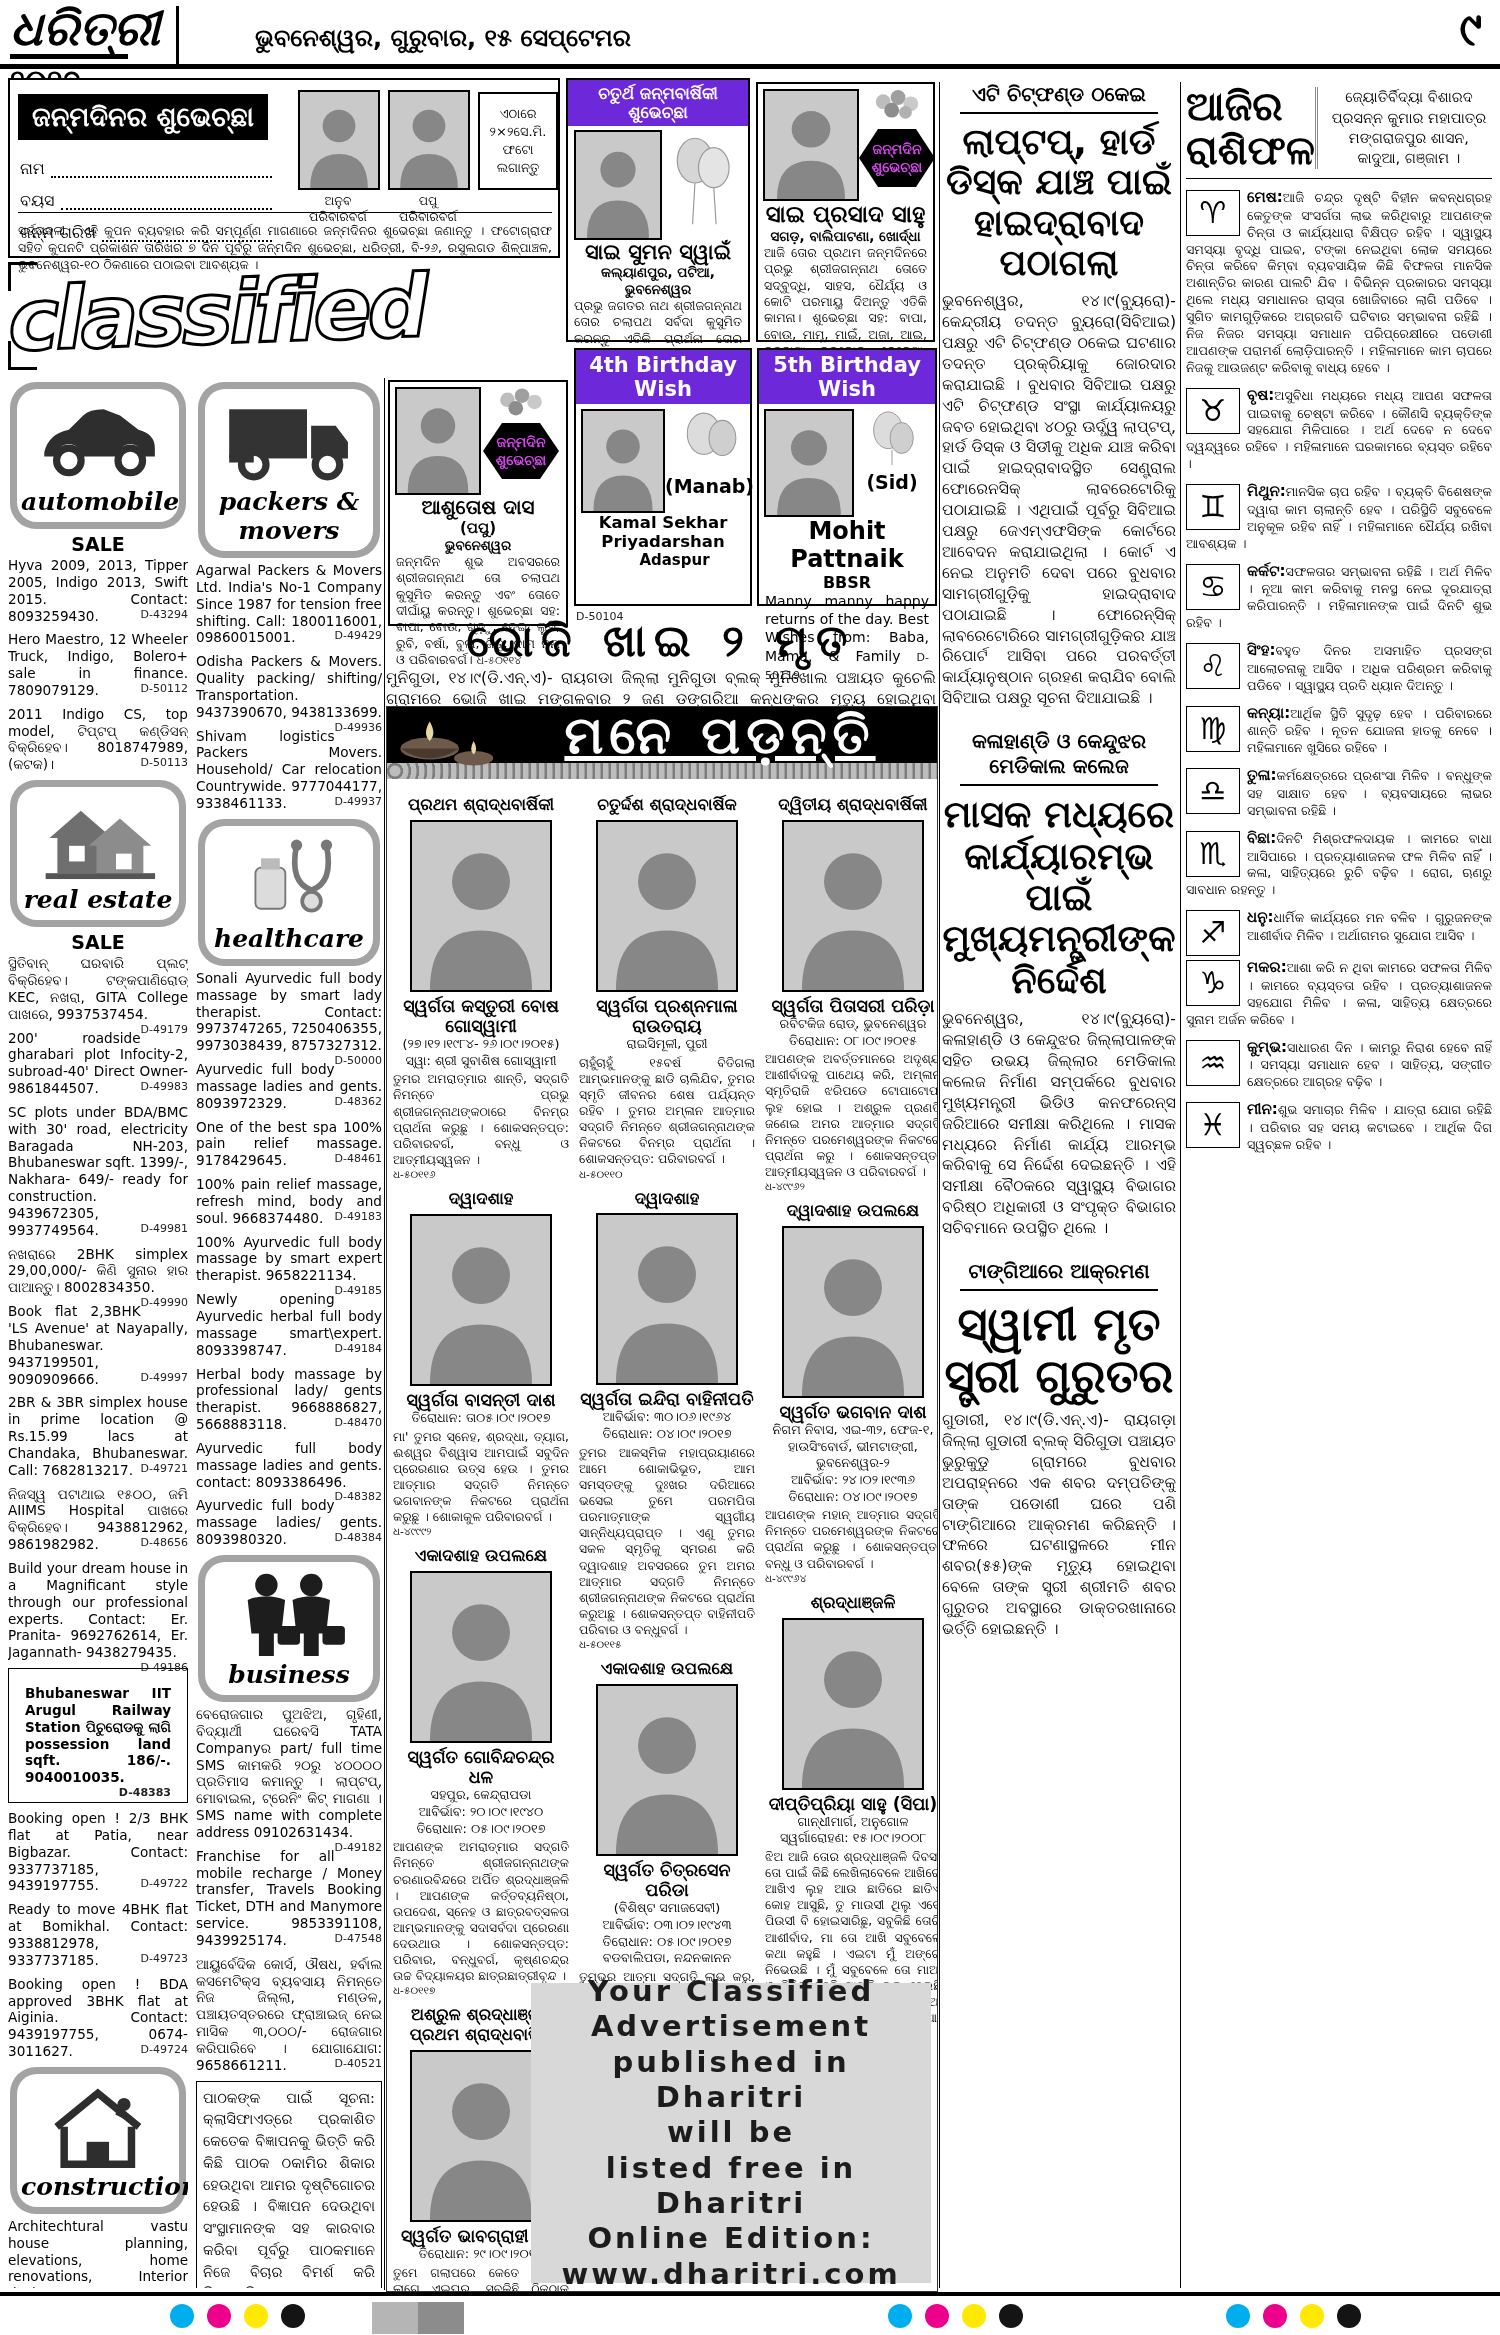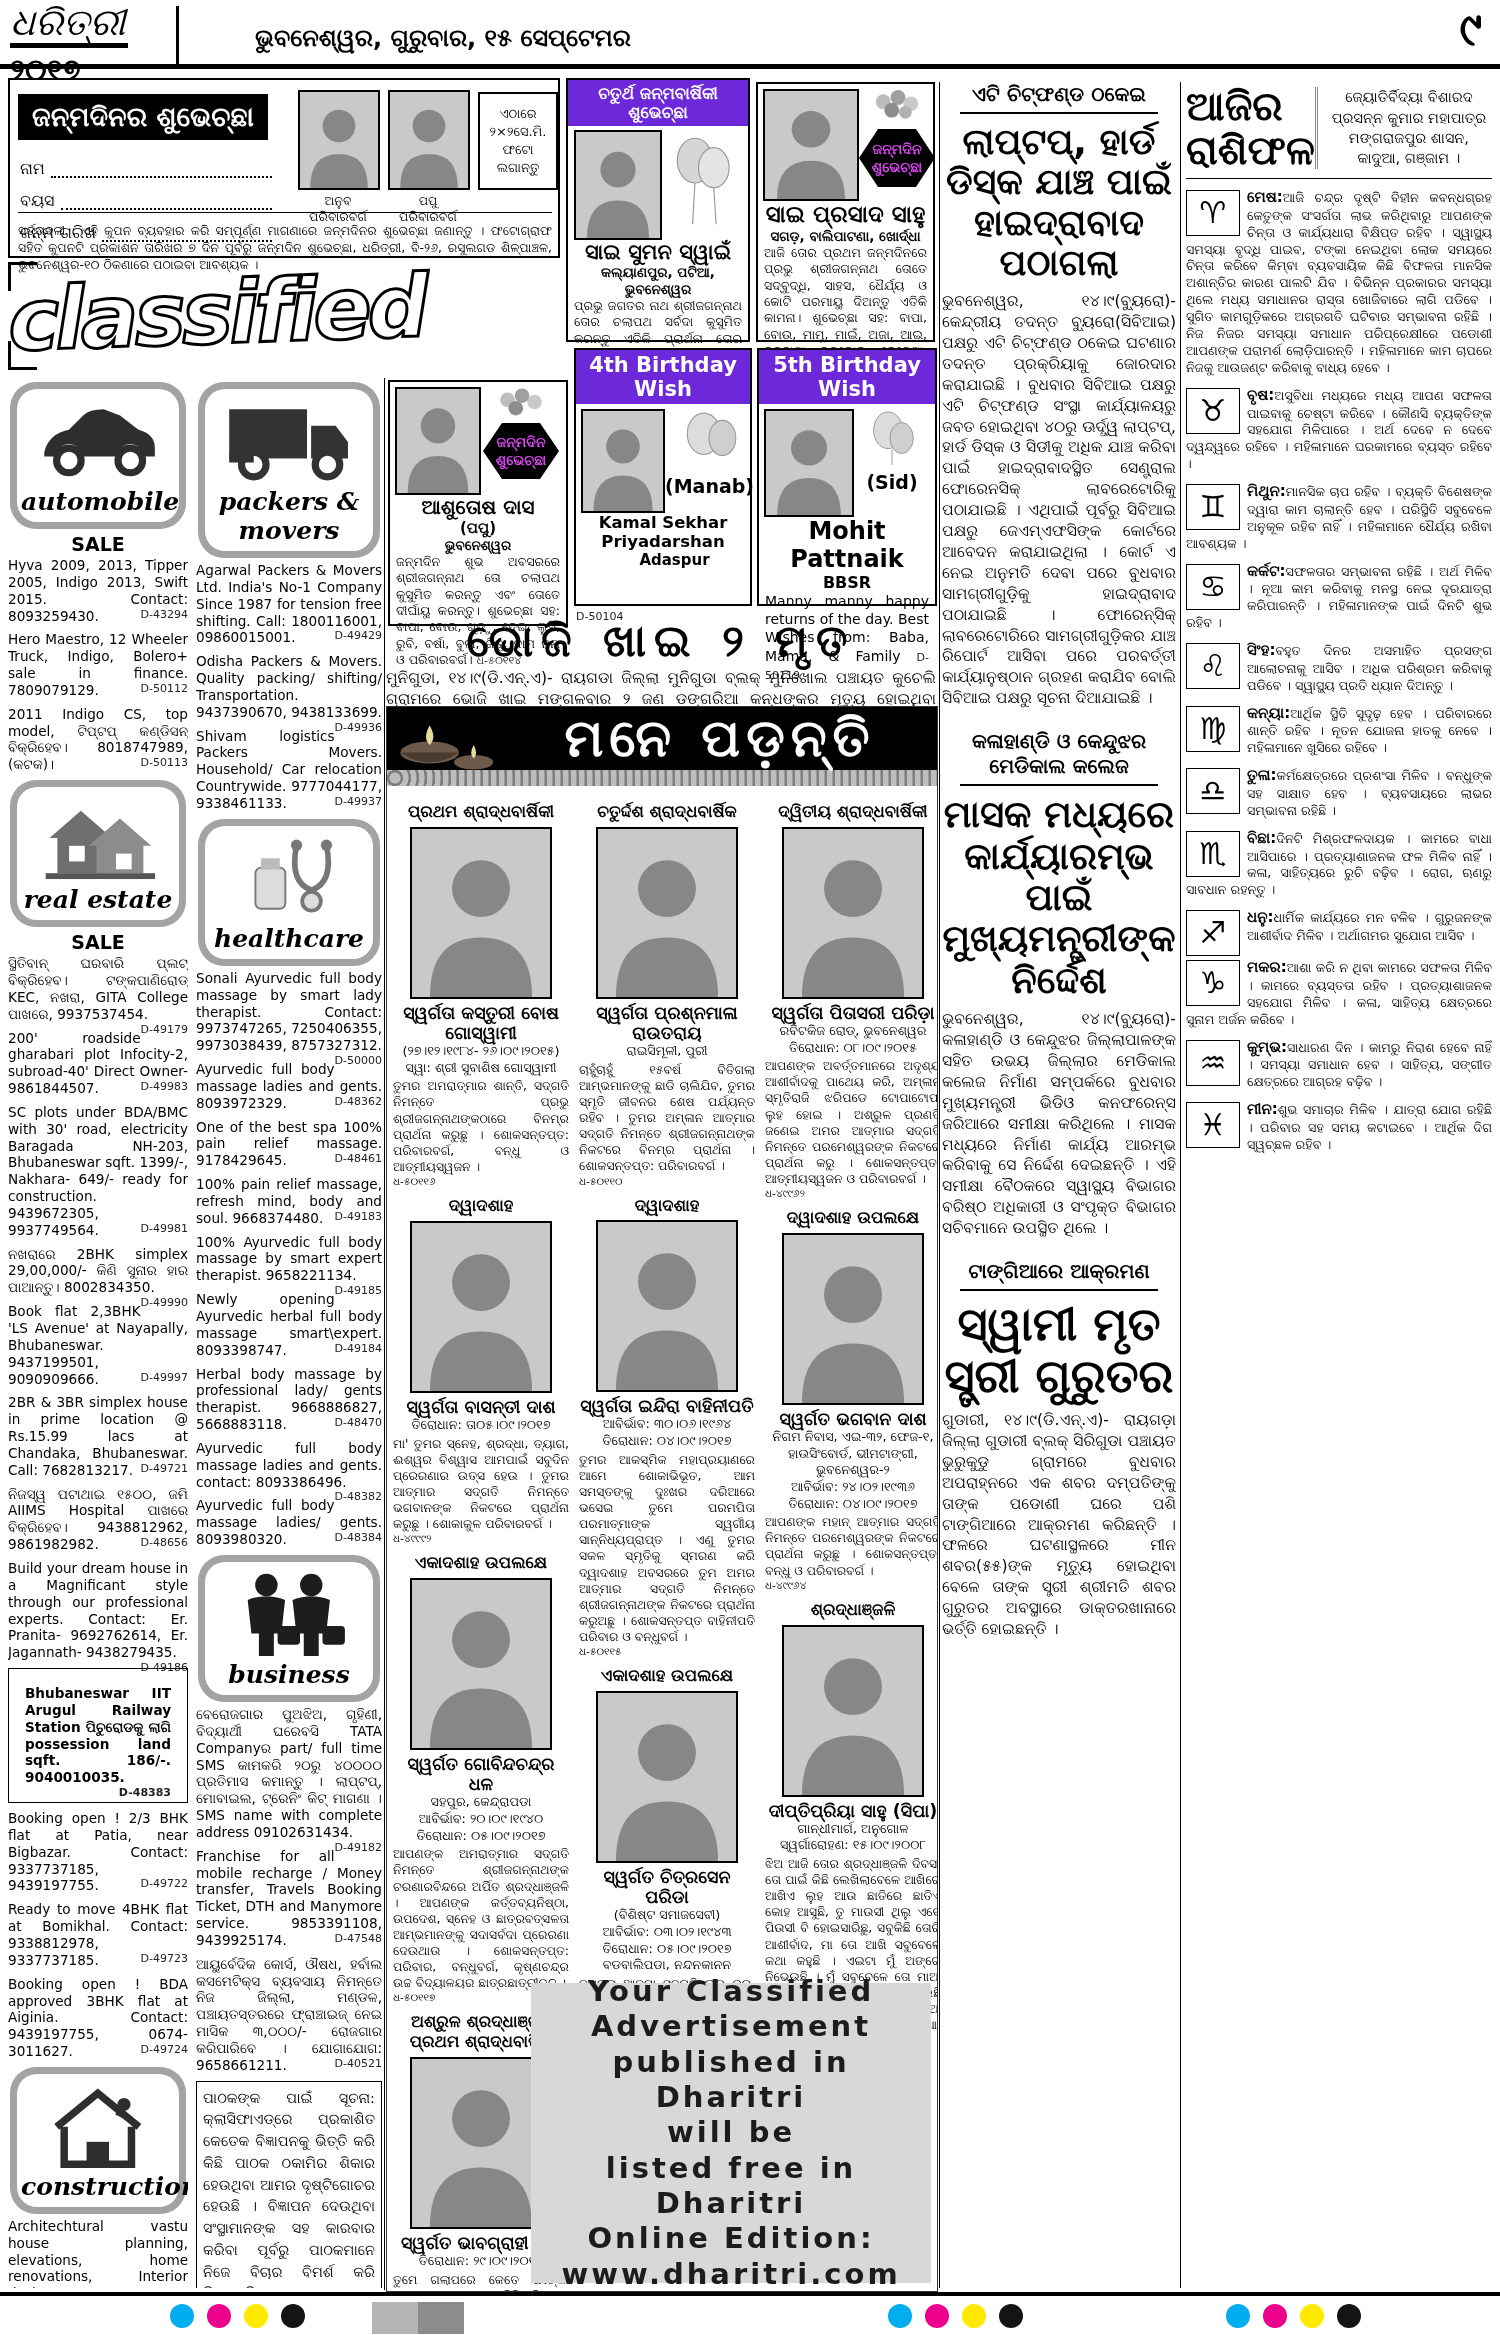--- a/index.html
+++ b/index.html
@@ -1,20 +1,20 @@
 <!DOCTYPE html>
 <html><head>
 <meta charset="utf-8">
 <style>
   html,body{margin:0;padding:0;background:#e8e8e8;}
   .page{position:relative;width:1500px;height:2335px;background:#fff;color:#000;
         font-family:"DejaVu Sans","Liberation Sans",sans-serif;overflow:hidden;}
   .abs{position:absolute;}
   
-  .masthead-logo{font-size:37px;font-weight:normal;font-style:italic;line-height:1;}
+  .masthead-logo{font-size:48px;font-weight:bold;font-style:italic;line-height:1;}
   .masthead-sub{font-size:9px;letter-spacing:3px;border-top:5px solid #000;width:118px;margin-top:2px;}
   .masthead-year{font-size:30px;font-weight:bold;margin-top:4px;}
   .dateline{font-size:24px;font-weight:bold;}
   .pageno{font-size:46px;font-weight:bold;}
   .toprule{background:#000;}
   .vline{border-left:1.5px solid #000;}
   
   .bx{border:2px solid #000;box-sizing:border-box;background:#fff;}
   .blackbar{background:#6d28d9;color:#fff;text-align:center;font-weight:bold;}
   .photo{border:2px solid #000;background:#c9c9c9;overflow:hidden;}
@@ -276,21 +276,21 @@
     <div class="bw-sub" style="font-size:16px;">BBSR</div>
     <div class="bw-body" style="font-size:14px;"><span>Manny manny happy returns of the day. Best Wishes from: Baba, Mama, &amp; Family</span> <span class="ref">D-50119</span></div>
   </div>
 
   <div class="abs" style="left:386px;top:618px;width:550px;">
     <div class="bhoji-h">ଭୋଜି ଖାଇ ୨ ମୃତ</div>
     <div class="bhoji-b">ମୁନିଗୁଡା, ୧୪।୯(ଡି.ଏନ୍.ଏ)- ରାୟଗଡା ଜିଲ୍ଲା ମୁନିଗୁଡା ବ୍ଲକ୍ ମୁନିଖୋଲ ପଞ୍ଚାୟତ କୁଚେଲି ଗ୍ରାମରେ ଭୋଜି ଖାଇ ମଙ୍ଗଳବାର ୨ ଜଣ ଡଙ୍ଗରିଆ କନ୍ଧଙ୍କର ମୃତ୍ୟୁ ହୋଇଥିବା ଜଣାଯାଇଛି । ସେମାନଙ୍କ ନାମ ଜଣାପଡ଼ିନାହିଁ ।</div>
   </div>
 
   <div class="abs obit-wrap" style="left:386px;top:706px;width:550px;height:1584px;overflow:hidden;">
-    <div class="obit-banner" style="height:63px;">
+    <div class="obit-banner" style="height:56px;text-decoration:underline;">
       <svg viewBox="0 0 90 50" style="width:110px;height:62px;margin-left:6px;">
         <ellipse cx="30" cy="36" rx="24" ry="9" fill="#6e5a4a"></ellipse>
           <path d="M6 36 Q30 52 54 36 Z" fill="#4a3a2e"></path>
         <path d="M30 14 Q36 24 30 30 Q24 24 30 14 Z" fill="#e8d9a0"></path>
         <ellipse cx="66" cy="44" rx="16" ry="6" fill="#6e5a4a"></ellipse>
           <path d="M66 30 Q70 37 66 41 Q62 37 66 30 Z" fill="#e8d9a0"></path>
       </svg>
       <div class="title">ମନେ ପଡ଼ନ୍ତି</div>
     </div>
     <div class="garland"></div>

